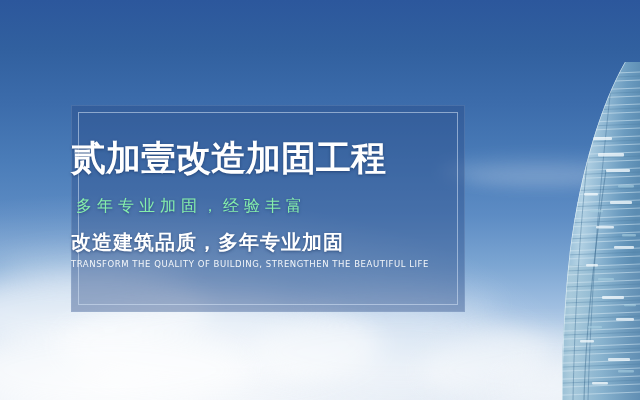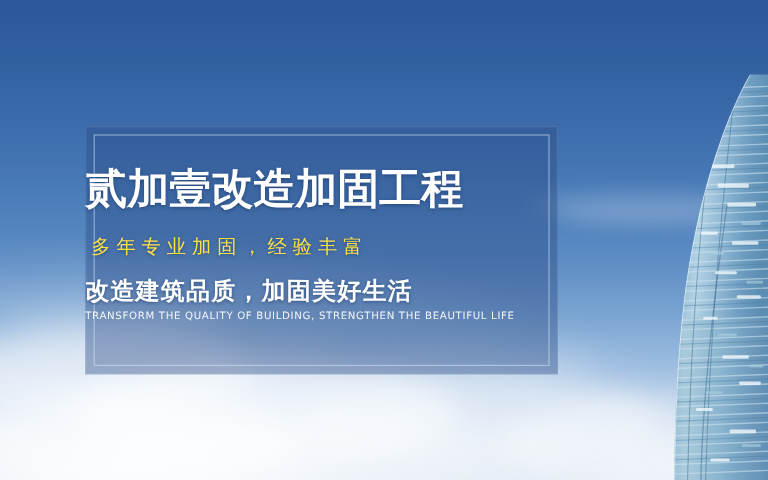--- a/index.html
+++ b/index.html
@@ -98,21 +98,21 @@
     color: #ffffff;
     font-size: 35px;
     font-weight: bold;
     line-height: 1;
     letter-spacing: 0px;
     text-shadow: 0 1px 3px rgba(15,40,85,0.55);
     white-space: nowrap;
   }
   .subline {
     margin-top: 22px;
-    color: #fde047;
+    color: #86efac;
     font-size: 16px;
     font-weight: normal;
     letter-spacing: 5px;
     text-indent: 5px;
     line-height: 1;
     text-shadow: 0 1px 3px rgba(15,40,85,0.5);
     white-space: nowrap;
   }
   .slogan {
     margin-top: 18px;
@@ -284,18 +284,18 @@
         <path d="M85,12 C62,52 40,120 30,200 C24,252 22,300 22,350" stroke="#e3f1f7" stroke-width="1.4" fill="none" opacity="0.75"></path>
       </g>
     </svg>
   </div>
 
   <div class="panel">
     <div class="panel-inner-border"></div>
     <div class="panel-content">
       <div class="headline">贰加壹改造加固工程</div>
       <div class="subline">多年专业加固，经验丰富</div>
-      <div class="slogan">改造建筑品质，加固美好生活</div>
+      <div class="slogan">改造建筑品质，多年专业加固</div>
       <div class="slogan-en">TRANSFORM THE QUALITY OF BUILDING, STRENGTHEN THE BEAUTIFUL LIFE</div>
     </div>
   </div>
 
 </div>
 
 </body></html>

